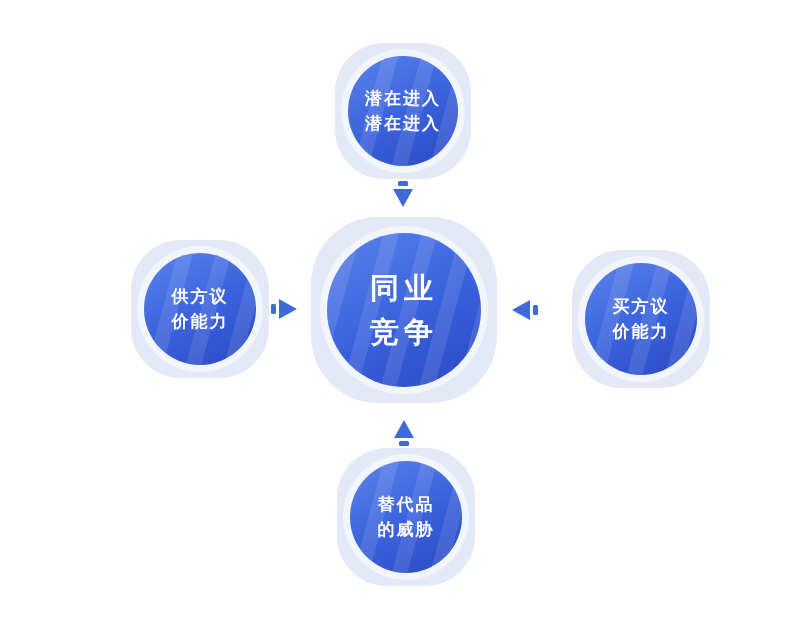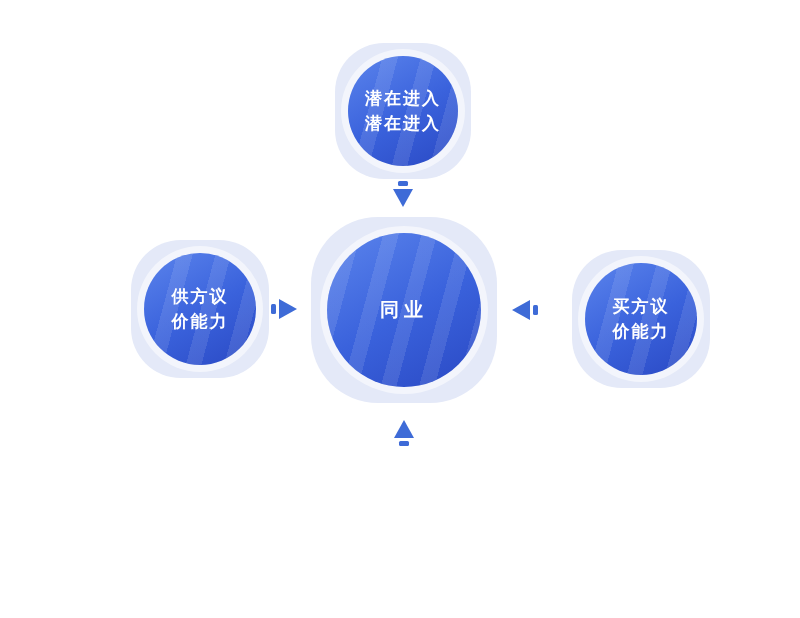--- a/index.html
+++ b/index.html
@@ -70,21 +70,21 @@
     z-index: 2;
     color: var(--label, #ffffff);
     font-weight: bold;
     text-align: center;
     font-size: 17px;
     line-height: 25px;
     letter-spacing: 2px;
   }
   .label span { display: block; }
   .node-center .label {
-    font-size: 19px;
+    font-size: 29px;
     line-height: 44px;
     letter-spacing: 5px;
   }
 
   .arrow {
     position: absolute;
     width: 26px;
     height: 20px;
     color: var(--arrow, #3e6bd7);
   }
@@ -125,26 +125,37 @@
     <div class="squircle">
       <div class="circle">
         <div class="label">
           <span>买方议</span>
           <span>价能力</span>
         </div>
       </div>
     </div>
   </div>
 
+  <div class="node node-small node-bottom">
+    <div class="squircle">
+      <div class="circle">
+        <div class="label">
+          <span>替代品</span>
+          <span>的威胁</span>
+        </div>
+      </div>
+    </div>
+  </div>
 
   <div class="node node-center">
     <div class="squircle">
       <div class="circle">
         <div class="label">
           <span>同业</span>
+          <span>竞争</span>
         </div>
       </div>
     </div>
   </div>
 
   <div class="arrow arrow-top">
     <svg viewBox="0 0 26 20" aria-hidden="true">
       <rect x="0" y="5" width="5" height="10" rx="1.5" fill="currentColor"></rect>
       <polygon points="8,0 26,10 8,20" fill="currentColor"></polygon>
     </svg>

